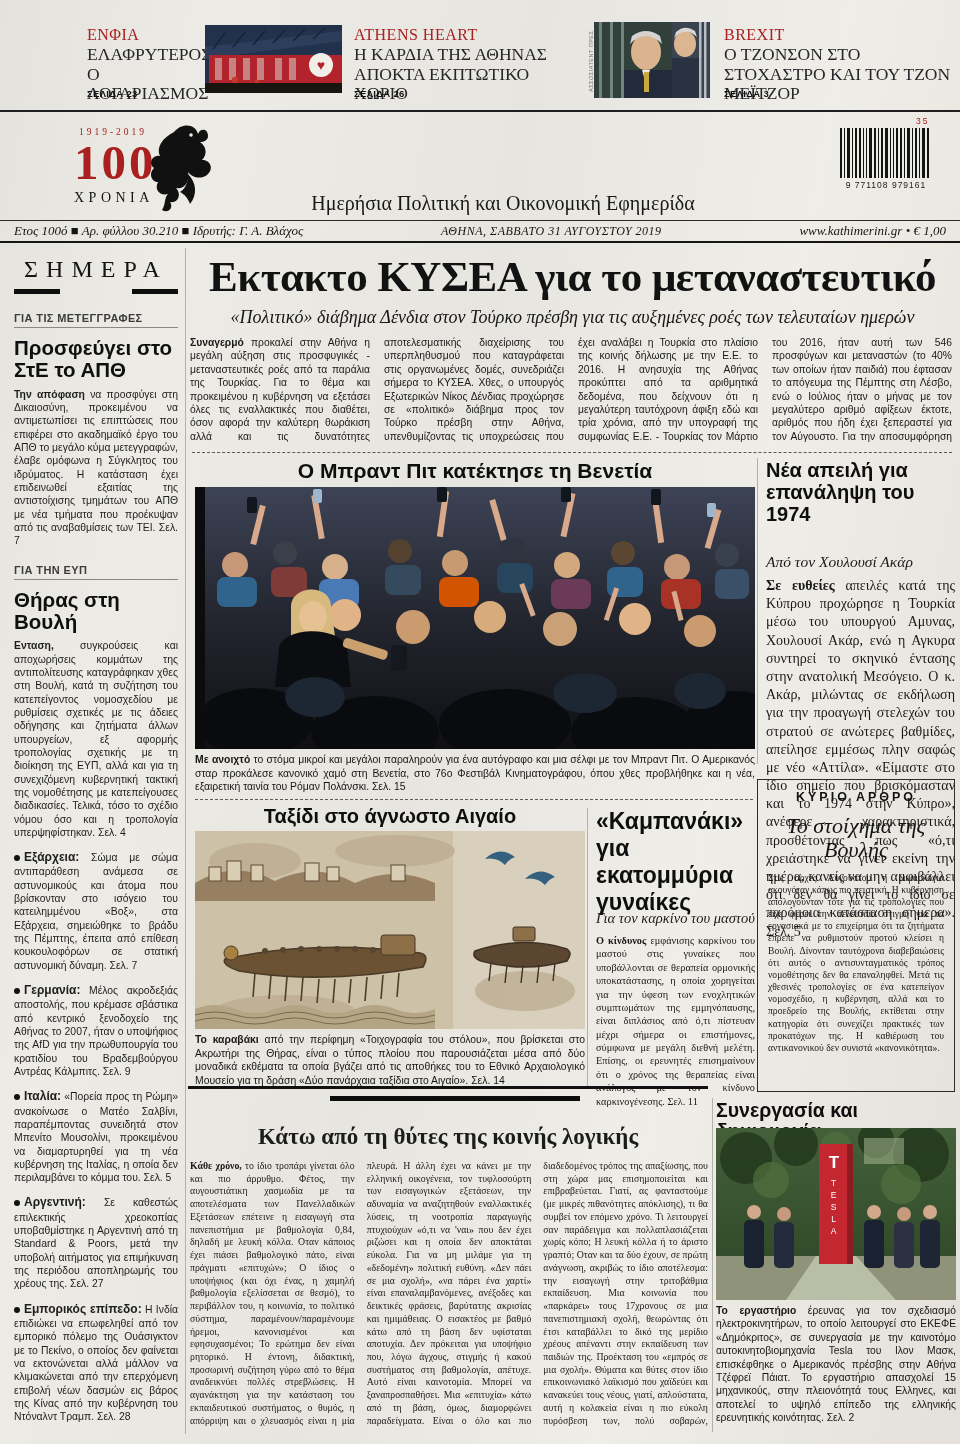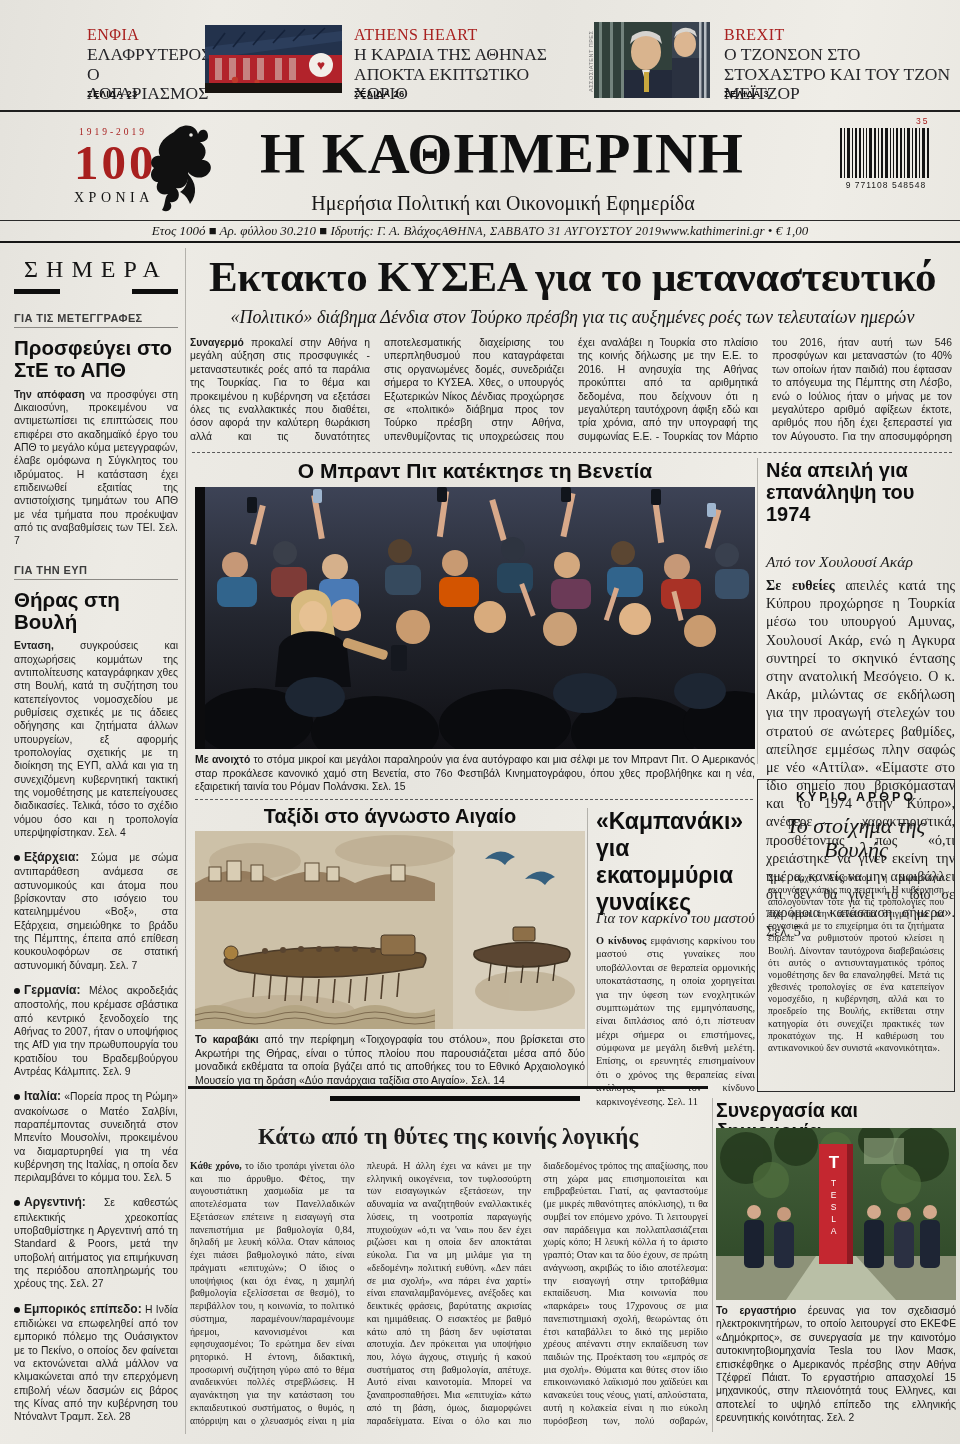--- a/index.html
+++ b/index.html
@@ -18,21 +18,21 @@
   .t-page{font-size:9.5px;font-weight:bold;color:#111;letter-spacing:.3px;}
   .vcredit{font-size:5.5px;color:#777;letter-spacing:.5px;transform:rotate(-90deg);transform-origin:left top;white-space:nowrap;}
   
   .years{font-family:"Liberation Serif",serif;font-size:9.5px;letter-spacing:3px;color:#a8201f;}
   .n100{font-family:"Liberation Serif",serif;font-size:49px;font-weight:bold;color:#a8201f;letter-spacing:3px;line-height:1;}
   .xronia{font-family:"Liberation Serif",serif;font-size:14px;letter-spacing:4.5px;color:#141414;}
   .paper-title{font-family:"Liberation Serif",serif;font-weight:bold;font-size:58px;letter-spacing:1px;color:#101010;white-space:nowrap;}
   .paper-sub{font-family:"Liberation Serif",serif;font-size:20px;color:#171717;}
   
   #dateline{left:0;top:220px;width:960px;height:23px;border-top:1px solid #2a2a2a;border-bottom:2px solid #161616;
-    display:flex;align-items:center;justify-content:center;box-sizing:border-box;padding:0 14px;
+    display:flex;align-items:center;justify-content:space-between;box-sizing:border-box;padding:0 14px;
     font-family:"Liberation Serif",serif;font-style:italic;font-size:13px;color:#141414;}
   #dateline .mid{font-size:12px;letter-spacing:.5px;}
   
   .simera{font-family:"Liberation Serif",serif;font-size:24px;letter-spacing:8px;color:#151515;}
   .sbars{display:flex;justify-content:space-between;}
   .sbar{width:46px;height:5px;background:#0d0d0d;}
   .kick{font-size:11px;font-weight:bold;color:#3c3c3c;letter-spacing:.4px;border-bottom:1px solid #8a8884;padding-bottom:3px;}
   .shead{font-size:20.5px;font-weight:bold;color:#0f0f0f;line-height:1.07;}
   .sbody{font-size:10.4px;line-height:1.28;color:#1d1d1d;}
   .bullet{margin-top:11px;font-size:10.4px;line-height:1.28;color:#1d1d1d;text-align:justify;}
@@ -148,21 +148,20 @@
   <div class="abs xronia" style="left:74px;top:190px;">ΧΡΟΝΙΑ</div>
   <div class="abs" style="left:144px;top:120px;">
     <svg width="76" height="94" viewBox="0 0 76 94">
       <g fill="#111">
         <path d="M30 12 C38 2 52 4 54 14 C56 8 64 8 64 16 C64 20 60 22 56 22 C62 26 64 34 58 40 C66 40 70 48 64 54 C58 60 48 58 44 52 C46 62 40 70 32 68 C38 74 34 84 26 82 C30 88 24 94 18 90 C22 84 20 78 24 74 C16 76 10 70 14 62 C8 62 4 54 10 48 C4 44 8 34 16 36 C12 28 18 18 30 12 Z"></path>
         <path d="M44 54 C52 62 54 74 46 84 C44 78 40 74 36 72 C42 68 44 62 44 54 Z"></path>
         <circle cx="47" cy="15" r="1.8" fill="#eceae5"></circle>
       </g>
     </svg>
   </div>
-  <div class="abs paper-title center" style="left:228px;top:120px;width:548px;">Η ΚΑΘΗΜΕΡΙΝΗ</div>
   <div class="abs paper-sub center" style="left:258px;top:192px;width:490px;">Ημερήσια Πολιτική και Οικονομική Εφημερίδα</div>
   <div class="abs" style="left:838px;top:126px;">
     <svg width="96" height="66" viewBox="0 0 96 66">
       <g fill="#141414">
         <rect x="2" y="2" width="2" height="50"></rect>
           <rect x="6" y="2" width="1" height="50"></rect>
           <rect x="9" y="2" width="3" height="50"></rect>
           <rect x="14" y="2" width="1" height="50"></rect>
           <rect x="17" y="2" width="2" height="50"></rect>
           <rect x="21" y="2" width="2" height="50"></rect>
@@ -180,21 +179,21 @@
           <rect x="66" y="2" width="1" height="50"></rect>
           <rect x="69" y="2" width="3" height="50"></rect>
           <rect x="74" y="2" width="1" height="50"></rect>
           <rect x="77" y="2" width="2" height="50"></rect>
           <rect x="81" y="2" width="1" height="50"></rect>
           <rect x="84" y="2" width="3" height="50"></rect>
           <rect x="89" y="2" width="2" height="50"></rect>
       </g>
     </svg>
   </div>
-  <div class="abs" style="left:838px;top:180px;width:96px;text-align:center;font-size:8.5px;letter-spacing:1px;color:#191919;">9 771108 548548</div>
+  <div class="abs" style="left:838px;top:180px;width:96px;text-align:center;font-size:8.5px;letter-spacing:1px;color:#191919;">9 771108 979161</div>
   <div class="abs red" style="left:916px;top:116px;font-size:8.5px;letter-spacing:2px;">35</div>
 
   <div id="dateline" class="abs">
     <span>Ετος 100ό  ■  Αρ. φύλλου 30.210  ■  Ιδρυτής: Γ. Α. Βλάχος</span>
     <span class="mid">ΑΘΗΝΑ, ΣΑΒΒΑΤΟ 31 ΑΥΓΟΥΣΤΟΥ 2019</span>
     <span>www.kathimerini.gr  •  € 1,00</span>
   </div>
 
   <div class="abs" style="left:185px;top:248px;width:1px;height:1186px;background:#b3b1ab;"></div>
   <div class="abs" style="left:14px;top:256px;width:164px;">

